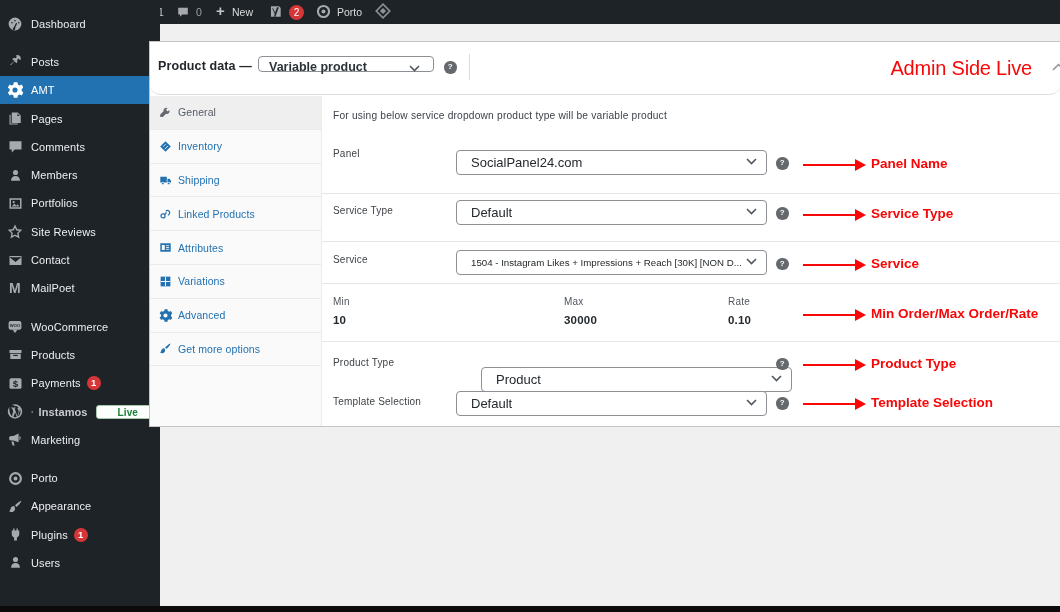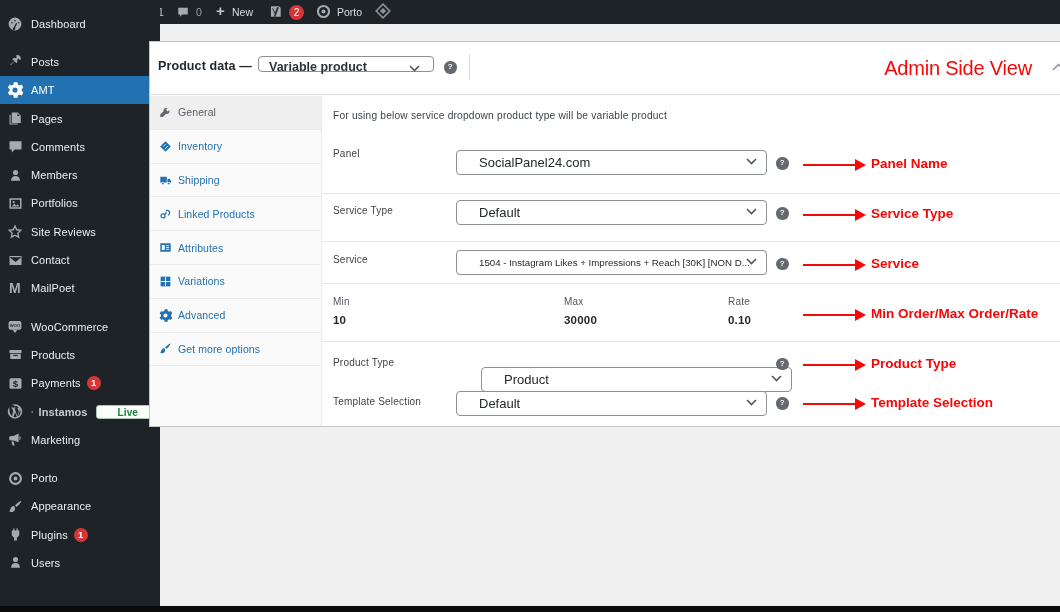--- a/index.html
+++ b/index.html
@@ -19,30 +19,30 @@
   .mi.cur { background:#2271b1; color:#fff; }
   .mi.cur:after { content:""; position:absolute; right:0; top:50%; margin-top:-8px; border:8px solid transparent; border-right-color:#f0f0f1; }
   .badge { background:#d63638; color:#fff; border-radius:9px; min-width:14px; height:14px; line-height:14px; text-align:center; font-size:9.5px; font-weight:600; display:inline-block; margin-left:6px; padding:0 3px; }
   .live { background:#fbfefb; color:#18813a; border:1px solid #a6c9ae; border-radius:3px; font-size:10px; font-weight:bold; padding:0 21px; height:14px; line-height:13px; margin-left:8px; }
 
   
   #blackbar { left:0; top:606px; width:1060px; height:6px; background:#0b0b0b; }
 
   
   #panel { left:149px; top:41px; width:912px; height:386px; background:#fff; border:1px solid #c5c5c7; }
-  #phead { left:149px; top:41px; width:912px; height:54px; border-bottom:1px solid #dfdfe0; }
+  #phead { left:149px; top:41px; width:912px; height:54px; border-bottom:1px solid #dfdfe0;border-radius:12px; }
   #tabs { left:150px; top:96px; width:172px; height:330px; background:#fafafa; border-right:1px solid #ebebeb; }
   .tab { height:33.8px; border-bottom:1px solid #ebebeb; display:flex; align-items:center; font-size:10.5px; color:#2271b1; letter-spacing:.1px; }
   .tab .tic { width:13px; height:13px; margin-left:9px; margin-right:6px; display:flex; align-items:center; justify-content:center; }
   .tab.on { background:#efeff0; color:#555d63; }
 
   .hsep { background:#e6e6e6; height:1px; left:322px; width:738px; }
 
   .flabel { font-size:10px; color:#3f4347; letter-spacing:.2px; }
-  .fselect { left:456px; width:311px; height:25px; background:#fff; border:1px solid #8c8f94; border-radius:4px; font-size:13px; color:#24292d; line-height:23px; padding-left:22px; white-space:nowrap; overflow:hidden; }
+  .fselect { left:456px; width:311px; height:25px; background:#fff; border:1px solid #8c8f94; border-radius:4px; font-size:13px; color:#24292d; line-height:23px; padding-left:14px; white-space:nowrap; overflow:hidden; }
   .chev { position:absolute; right:9px; top:7px; }
   .qi { width:12.5px; height:12.5px; border-radius:50%; background:#65696e; color:#fff; font-size:8px; font-weight:bold; text-align:center; line-height:12.5px; left:776px; }
 
   #form, #annot { left:0; top:0; width:1060px; height:612px; pointer-events:none; }
   .rarrow { height:2px; background:#f70707; left:803px; width:52px; }
   .rarrow:after { content:""; position:absolute; left:52px; top:-5px; border:6px solid transparent; border-left:11px solid #f70707; border-right:none; }
   .rlabel { color:#f70707; font-size:13.5px; font-weight:bold; left:871px; }
 </style>
 </head>
 <body>
@@ -189,21 +189,21 @@
   <div id="panel" class="abs"></div>
   <div id="phead" class="abs">
     <span class="abs" style="left:9px;top:18px;font-size:12.5px;font-weight:bold;color:#23282d;letter-spacing:.1px;">Product data <span style="font-weight:bold;">—</span></span>
     <span class="abs" style="left:109px;top:15px;width:176px;height:16px;border:1px solid #8c8f94;border-radius:4px;background:#fff;font-size:12.5px;font-weight:bold;color:#2c3338;line-height:21px;padding-left:10px;">Variable product
       <svg class="chev" width="11" height="7" viewBox="0 0 11 7" style="top:8px;right:13px;">
         <path d="M1 1l4.5 4.5L10 1" fill="none" stroke="#50575e" stroke-width="1.6"></path>
       </svg>
     </span>
     <span class="qi abs" style="left:295px;top:20px;">?</span>
     <span class="abs" style="left:320px;top:13px;width:1px;height:26px;background:#dcdcde;"></span>
-    <span class="abs" style="right:29px;top:16px;font-size:20px;font-weight:normal;color:#f70707;letter-spacing:-0.2px;">Admin Side View</span>
+    <span class="abs" style="right:29px;top:16px;font-size:20px;font-weight:normal;color:#f70707;letter-spacing:-0.2px;">Admin Side Live</span>
     <svg class="abs" width="13" height="8" viewBox="0 0 13 8" style="right:-4px;top:22px;">
       <path d="M1 7l5.5-5.5L12 7" fill="none" stroke="#8b9196" stroke-width="1.5"></path>
     </svg>
   </div>
   <div id="tabs" class="abs">
     <div class="tab on"><span class="tic">
         <svg width="13" height="13" viewBox="0 0 20 20">
           <path fill="#646970" d="M16.7 6.4L13.6 3.3a4.5 4.5 0 0 0-6.3 5.2L2 13.8V18h4.2l5.3-5.3a4.5 4.5 0 0 0 5.2-6.3l-2.5 2.5-2.9-2.9 2.4-2.6z" transform="scale(.95)"></path>
         </svg>
       </span>General</div>

